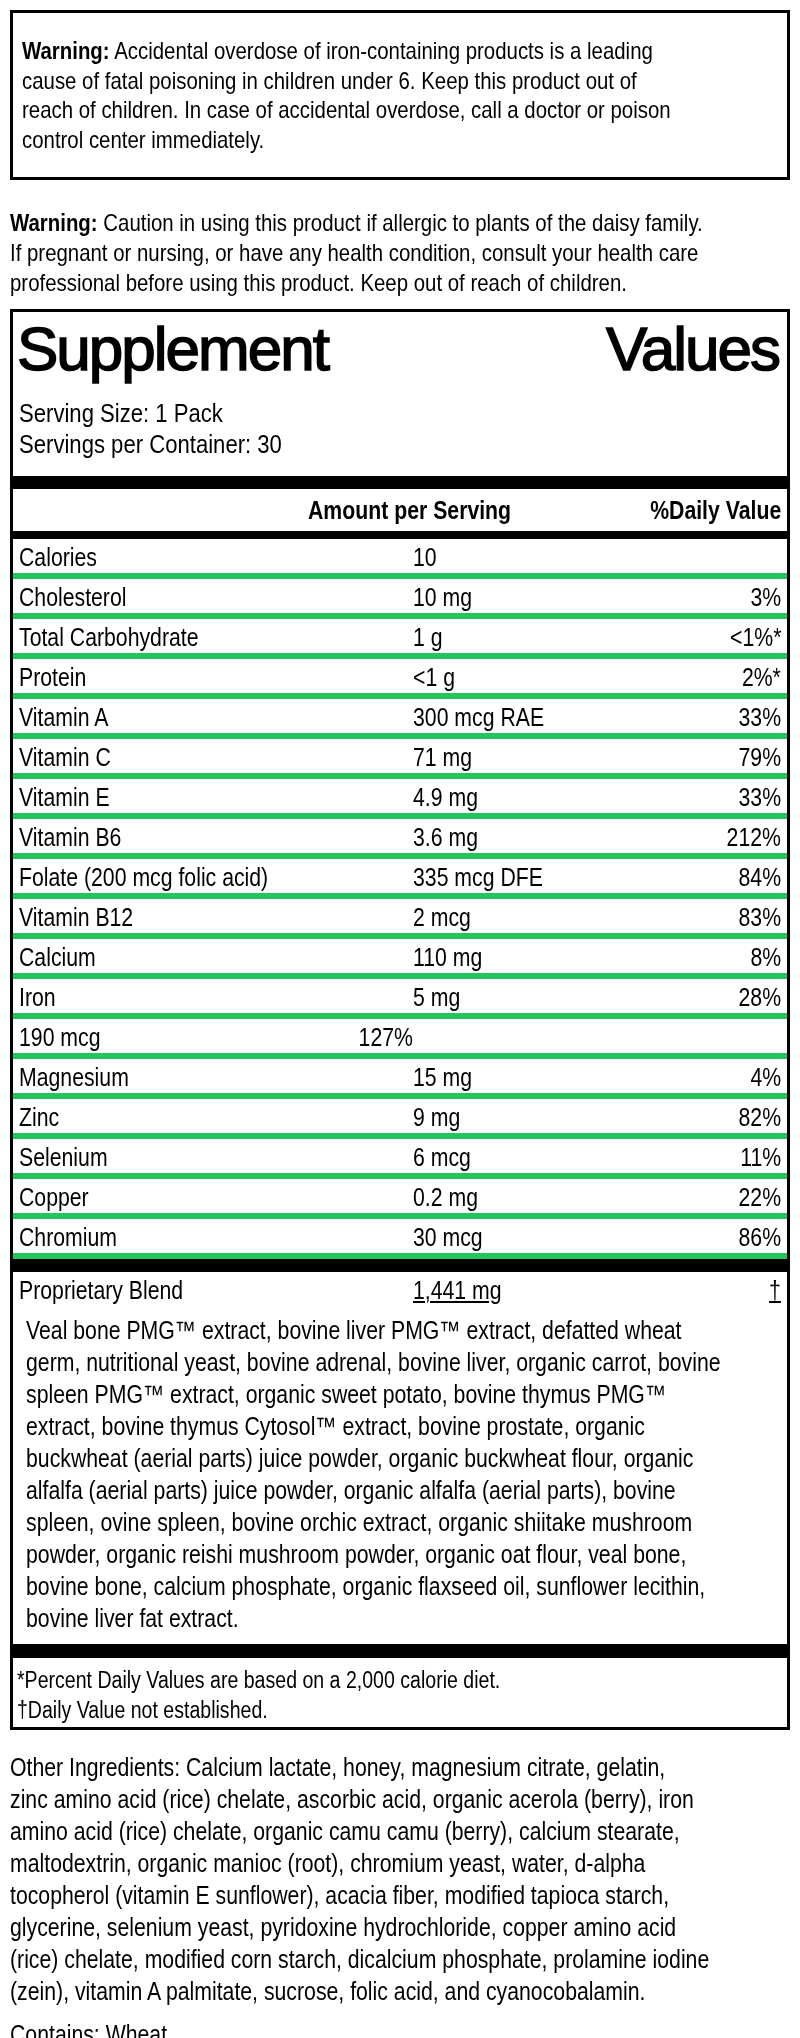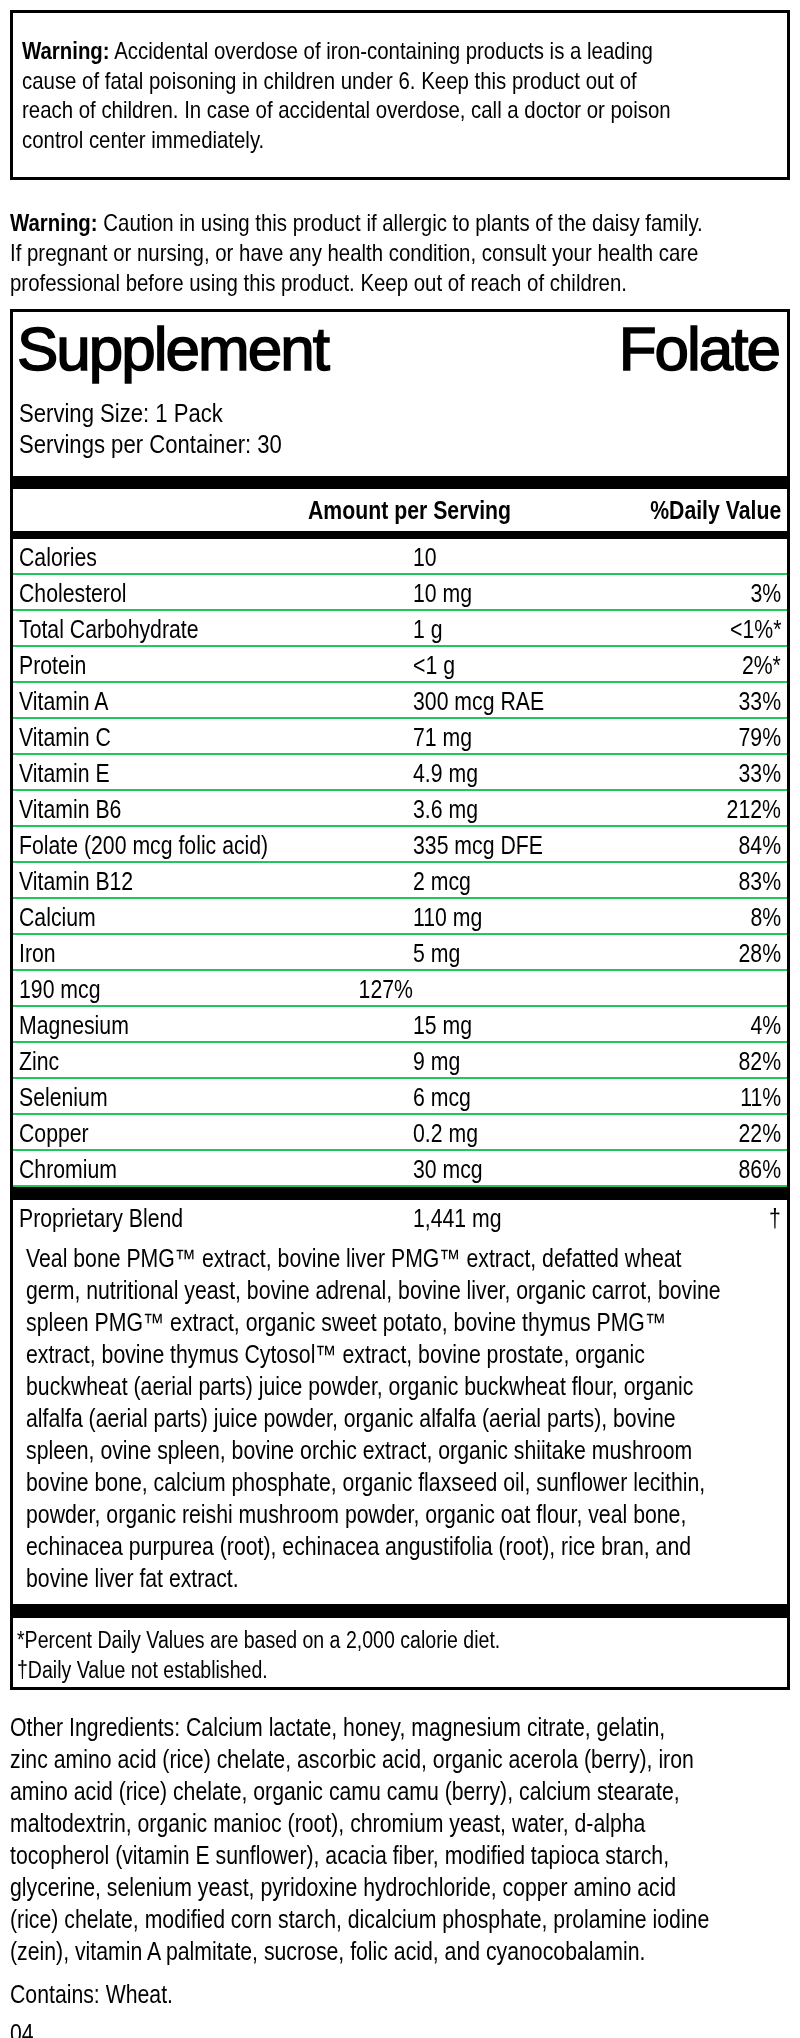--- a/index.html
+++ b/index.html
@@ -23,22 +23,22 @@
   .serving  { margin-top:16px; padding:0 6px; font-size:26px; line-height:31px; }
 
   .bar  { background:#000; height:13px; }
   .bar1 { margin-top:16px; }
   .hdr  { display:grid; grid-template-columns:289px 1fr; padding:8px 6px; font-weight:bold;
           font-size:25px; line-height:26px; }
   .hdr2 { display:flex; justify-content:space-between; }
   .hdrbar { height:8px; background:#000; }
 
   .trow { display:grid; grid-template-columns:394px 1fr; padding:5px 6px 2px;
-          border-bottom:2px solid #22c55e; font-size:25px; line-height:27px; }
-  .trow.nb { border-bottom:none; }
+          border-bottom:6px solid #22c55e; font-size:25px; line-height:27px; }
+  .trow.nb { border-bottom:none;text-decoration:underline; }
   .cvals { display:flex; justify-content:space-between; }
 
   .blendp { margin-top:8px; padding:0 6px 0 13px; font-size:25px; line-height:32px;text-decoration:underline; }
   .bar3 { margin-top:10px; height:14px; background:#000; }
   .fnotes { margin-top:7px; padding:0 6px 2px 4px; font-size:23px; line-height:30px; }
 
   .othering { margin-top:21px; font-size:25px; line-height:32px; }
   .contains { margin-top:13px; font-size:25px; line-height:28px; }
   .code     { margin-top:11px; font-size:25px; line-height:28px; }
 </style>
@@ -65,21 +65,21 @@
     <div>
         <div class="pline"><span class="fit" style="transform: scaleX(0.85);">If pregnant or nursing, or have any health condition, consult your health care</span></div>
         <div class="pline"><span class="fit" style="transform: scaleX(0.85);">professional before using this product. Keep out of reach of children.</span></div>
       </div>
   </div>
 
   <div class="factsbox">
 
     <div class="sftitle">
       <span>Supplement</span>
-      <span>Folate</span>
+      <span>Values</span>
     </div>
 
     <div class="serving">
       <div><span class="cx">Serving Size: 1 Pack</span></div>
       <div><span class="cx">Servings per Container: 30</span></div>
     </div>
 
     <div class="bar bar1"></div>
 
     <div class="hdr">
@@ -248,23 +248,22 @@
     </div>
 
     <div class="blendp">
         <div class="pline"><span class="fit" style="transform: scaleX(0.85);">Veal bone PMG™ extract, bovine liver PMG™ extract, defatted wheat</span></div>
         <div class="pline"><span class="fit" style="transform: scaleX(0.85);">germ, nutritional yeast, bovine adrenal, bovine liver, organic carrot, bovine</span></div>
         <div class="pline"><span class="fit" style="transform: scaleX(0.85);">spleen PMG™ extract, organic sweet potato, bovine thymus PMG™</span></div>
         <div class="pline"><span class="fit" style="transform: scaleX(0.85);">extract, bovine thymus Cytosol™ extract, bovine prostate, organic</span></div>
         <div class="pline"><span class="fit" style="transform: scaleX(0.85);">buckwheat (aerial parts) juice powder, organic buckwheat flour, organic</span></div>
         <div class="pline"><span class="fit" style="transform: scaleX(0.85);">alfalfa (aerial parts) juice powder, organic alfalfa (aerial parts), bovine</span></div>
         <div class="pline"><span class="fit" style="transform: scaleX(0.85);">spleen, ovine spleen, bovine orchic extract, organic shiitake mushroom</span></div>
+        <div class="pline"><span class="fit" style="transform: scaleX(0.85);">powder, organic reishi mushroom powder, organic oat flour, veal bone,</span></div>
         <div class="pline"><span class="fit" style="transform: scaleX(0.85);">bovine bone, calcium phosphate, organic flaxseed oil, sunflower lecithin,</span></div>
-        <div class="pline"><span class="fit" style="transform: scaleX(0.85);">powder, organic reishi mushroom powder, organic oat flour, veal bone,</span></div>
-        <div class="pline"><span class="fit" style="transform: scaleX(0.85);">echinacea purpurea (root), echinacea angustifolia (root), rice bran, and</span></div>
         <div class="pline"><span class="fit" style="transform: scaleX(0.85);">bovine liver fat extract.</span></div>
       </div>
 
     <div class="bar3"></div>
 
     <div class="fnotes">
         <div class="pline"><span class="fit" style="transform: scaleX(0.85);">*Percent Daily Values are based on a 2,000 calorie diet.</span></div>
         <div class="pline"><span class="fit" style="transform: scaleX(0.85);">†Daily Value not established.</span></div>
       </div>
   </div>

